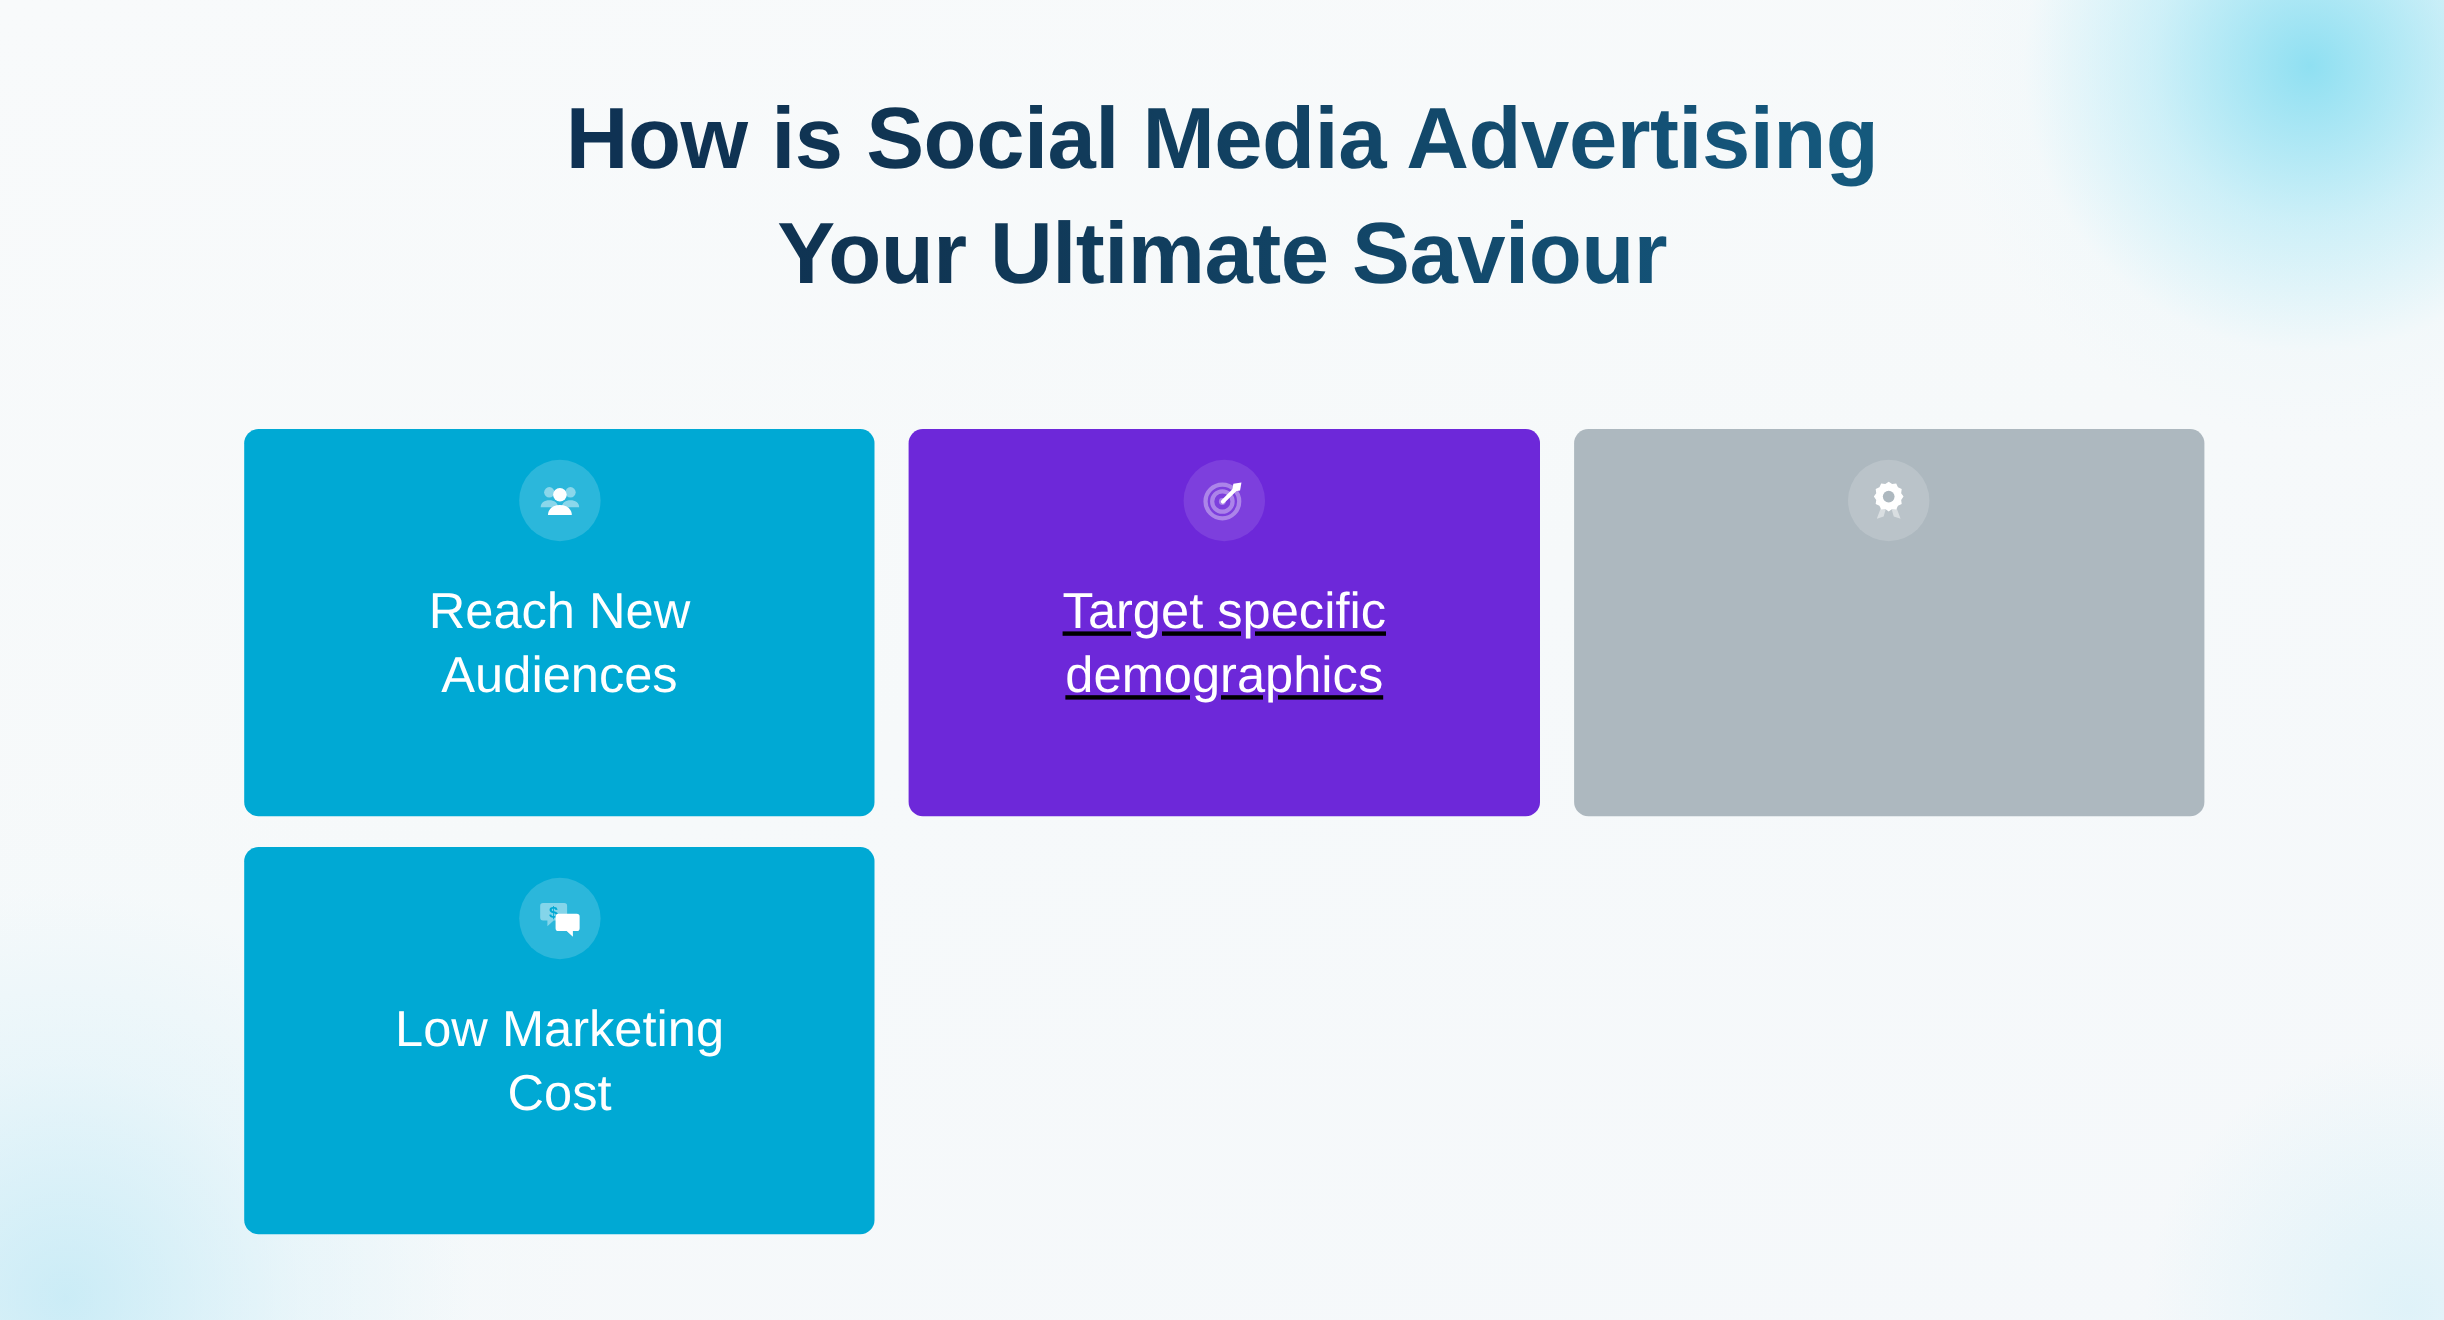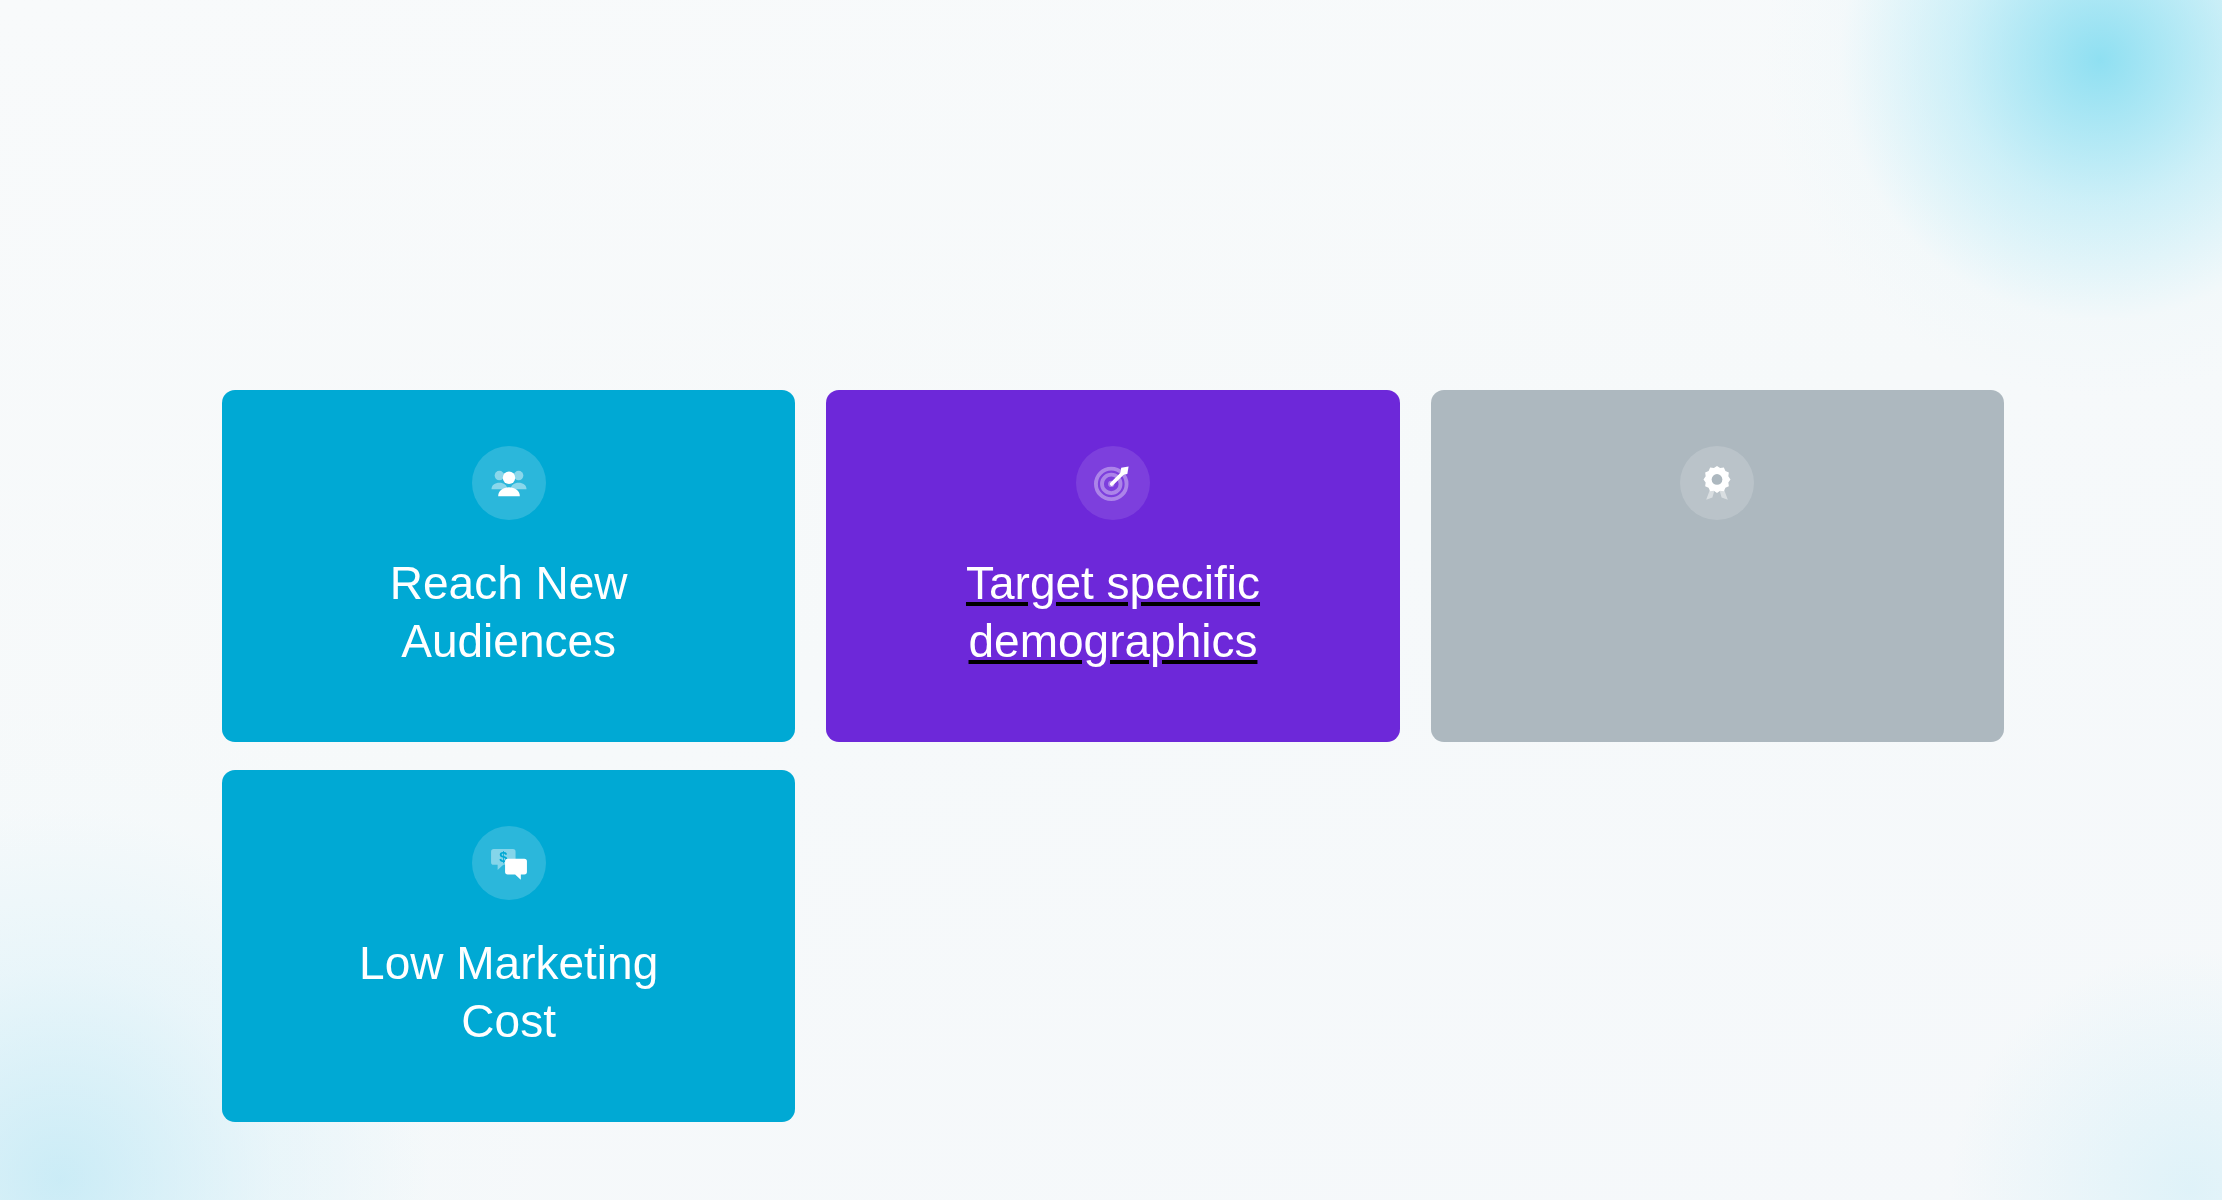--- a/index.html
+++ b/index.html
@@ -69,21 +69,21 @@
     column-gap: 31px;
     row-gap: 28px;
   }
 
   .card {
     border-radius: 13px;
     display: flex;
     flex-direction: column;
     align-items: center;
     justify-content: flex-start;
-    padding-top: 56px;
+    padding-top: 28px;
     overflow: hidden;
   }
 
   .card.theme-cyan  { background: #00a9d4; }
   .card.theme-navy  { background: #6d28d9; text-decoration: underline; }
   .card.theme-gray  { background: #adb8bf; }
 
   .icon-badge {
     width: 74px;
     height: 74px;
@@ -111,20 +111,24 @@
   .label-light { color: #ffffff; }
   .label-dark  { color: #16212b; }
 </style>
 </head>
 <body>
 
 <div id="bg-layer"></div>
 
 <div id="page">
 
+  <h1 id="heading">
+    <span class="title-line line1">How is Social Media Advertising</span>
+    <span class="title-line line2">Your Ultimate Saviour</span>
+  </h1>
 
   <div id="card-grid">
 
     <div class="card theme-cyan">
       <div class="icon-badge">
         <span>
           <svg width="42" height="42" viewBox="0 0 48 48">
             <circle cx="13" cy="15.5" r="5.4" fill="#ffffff" opacity="0.45"></circle>
             <path d="M4 31c0-4.6 4-7.3 9-7.3s9 2.7 9 7.3z" fill="#ffffff" opacity="0.45"></path>
             <circle cx="35" cy="15.5" r="5.4" fill="#ffffff" opacity="0.45"></circle>

